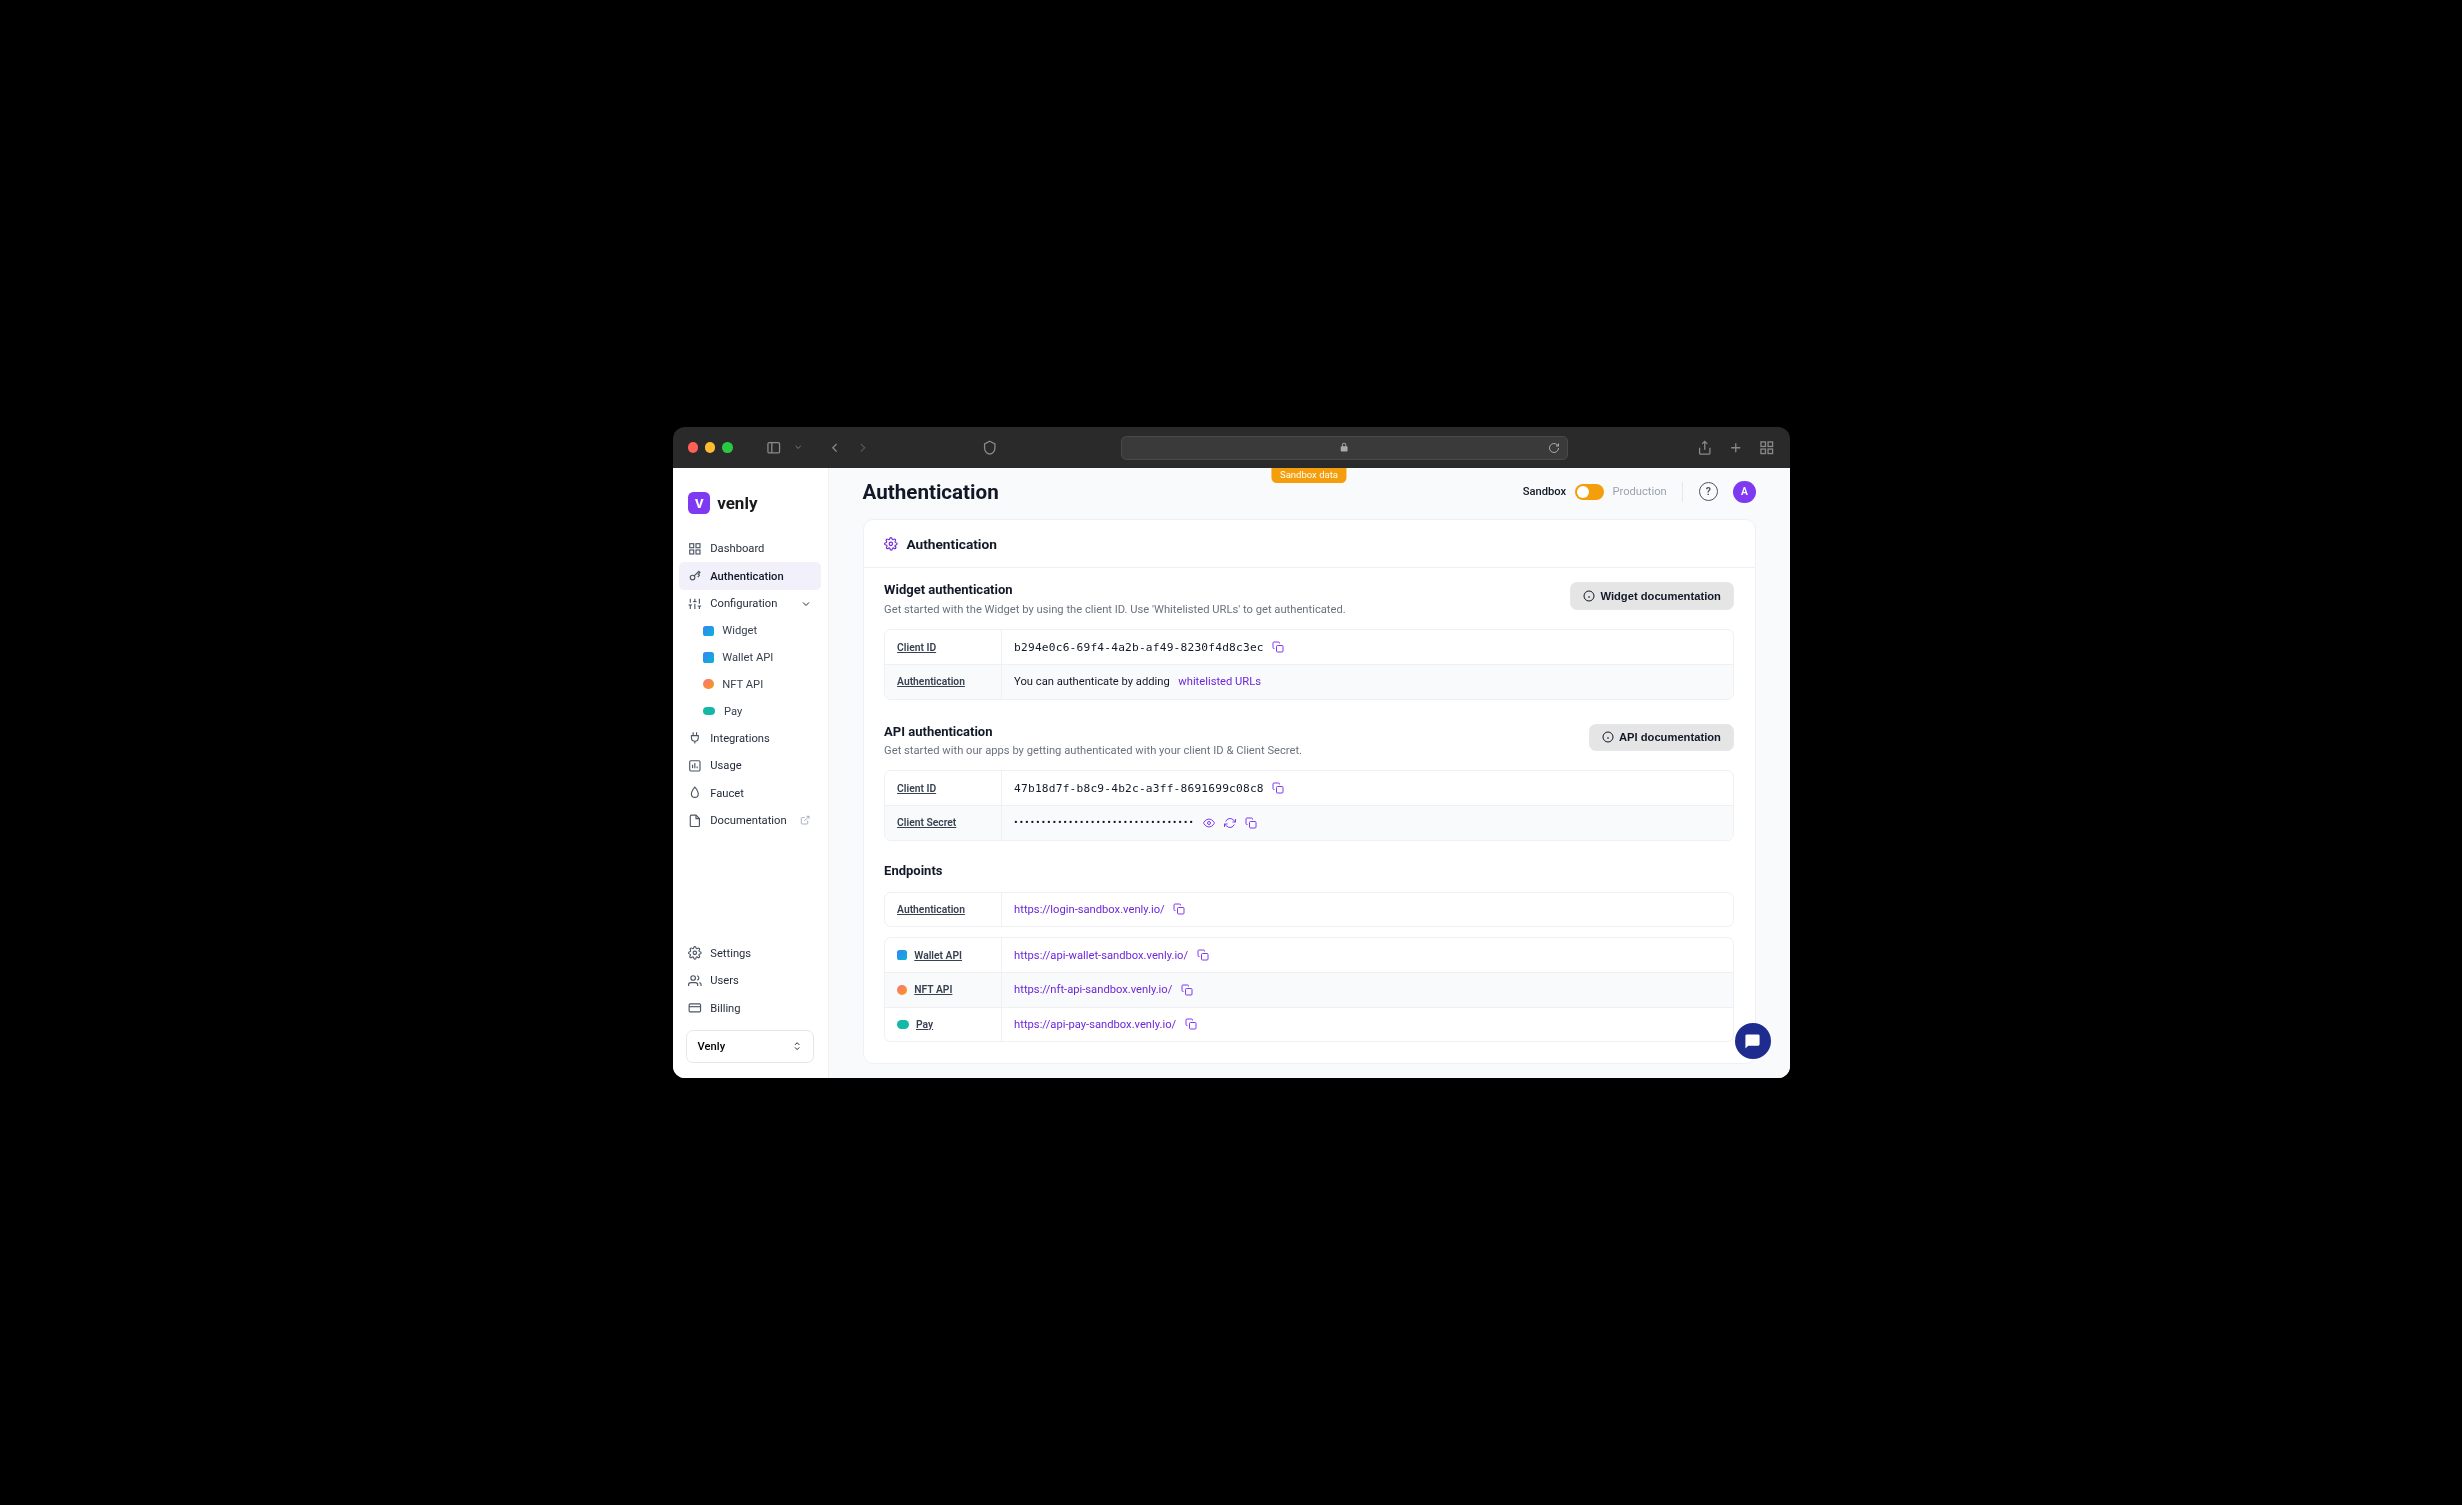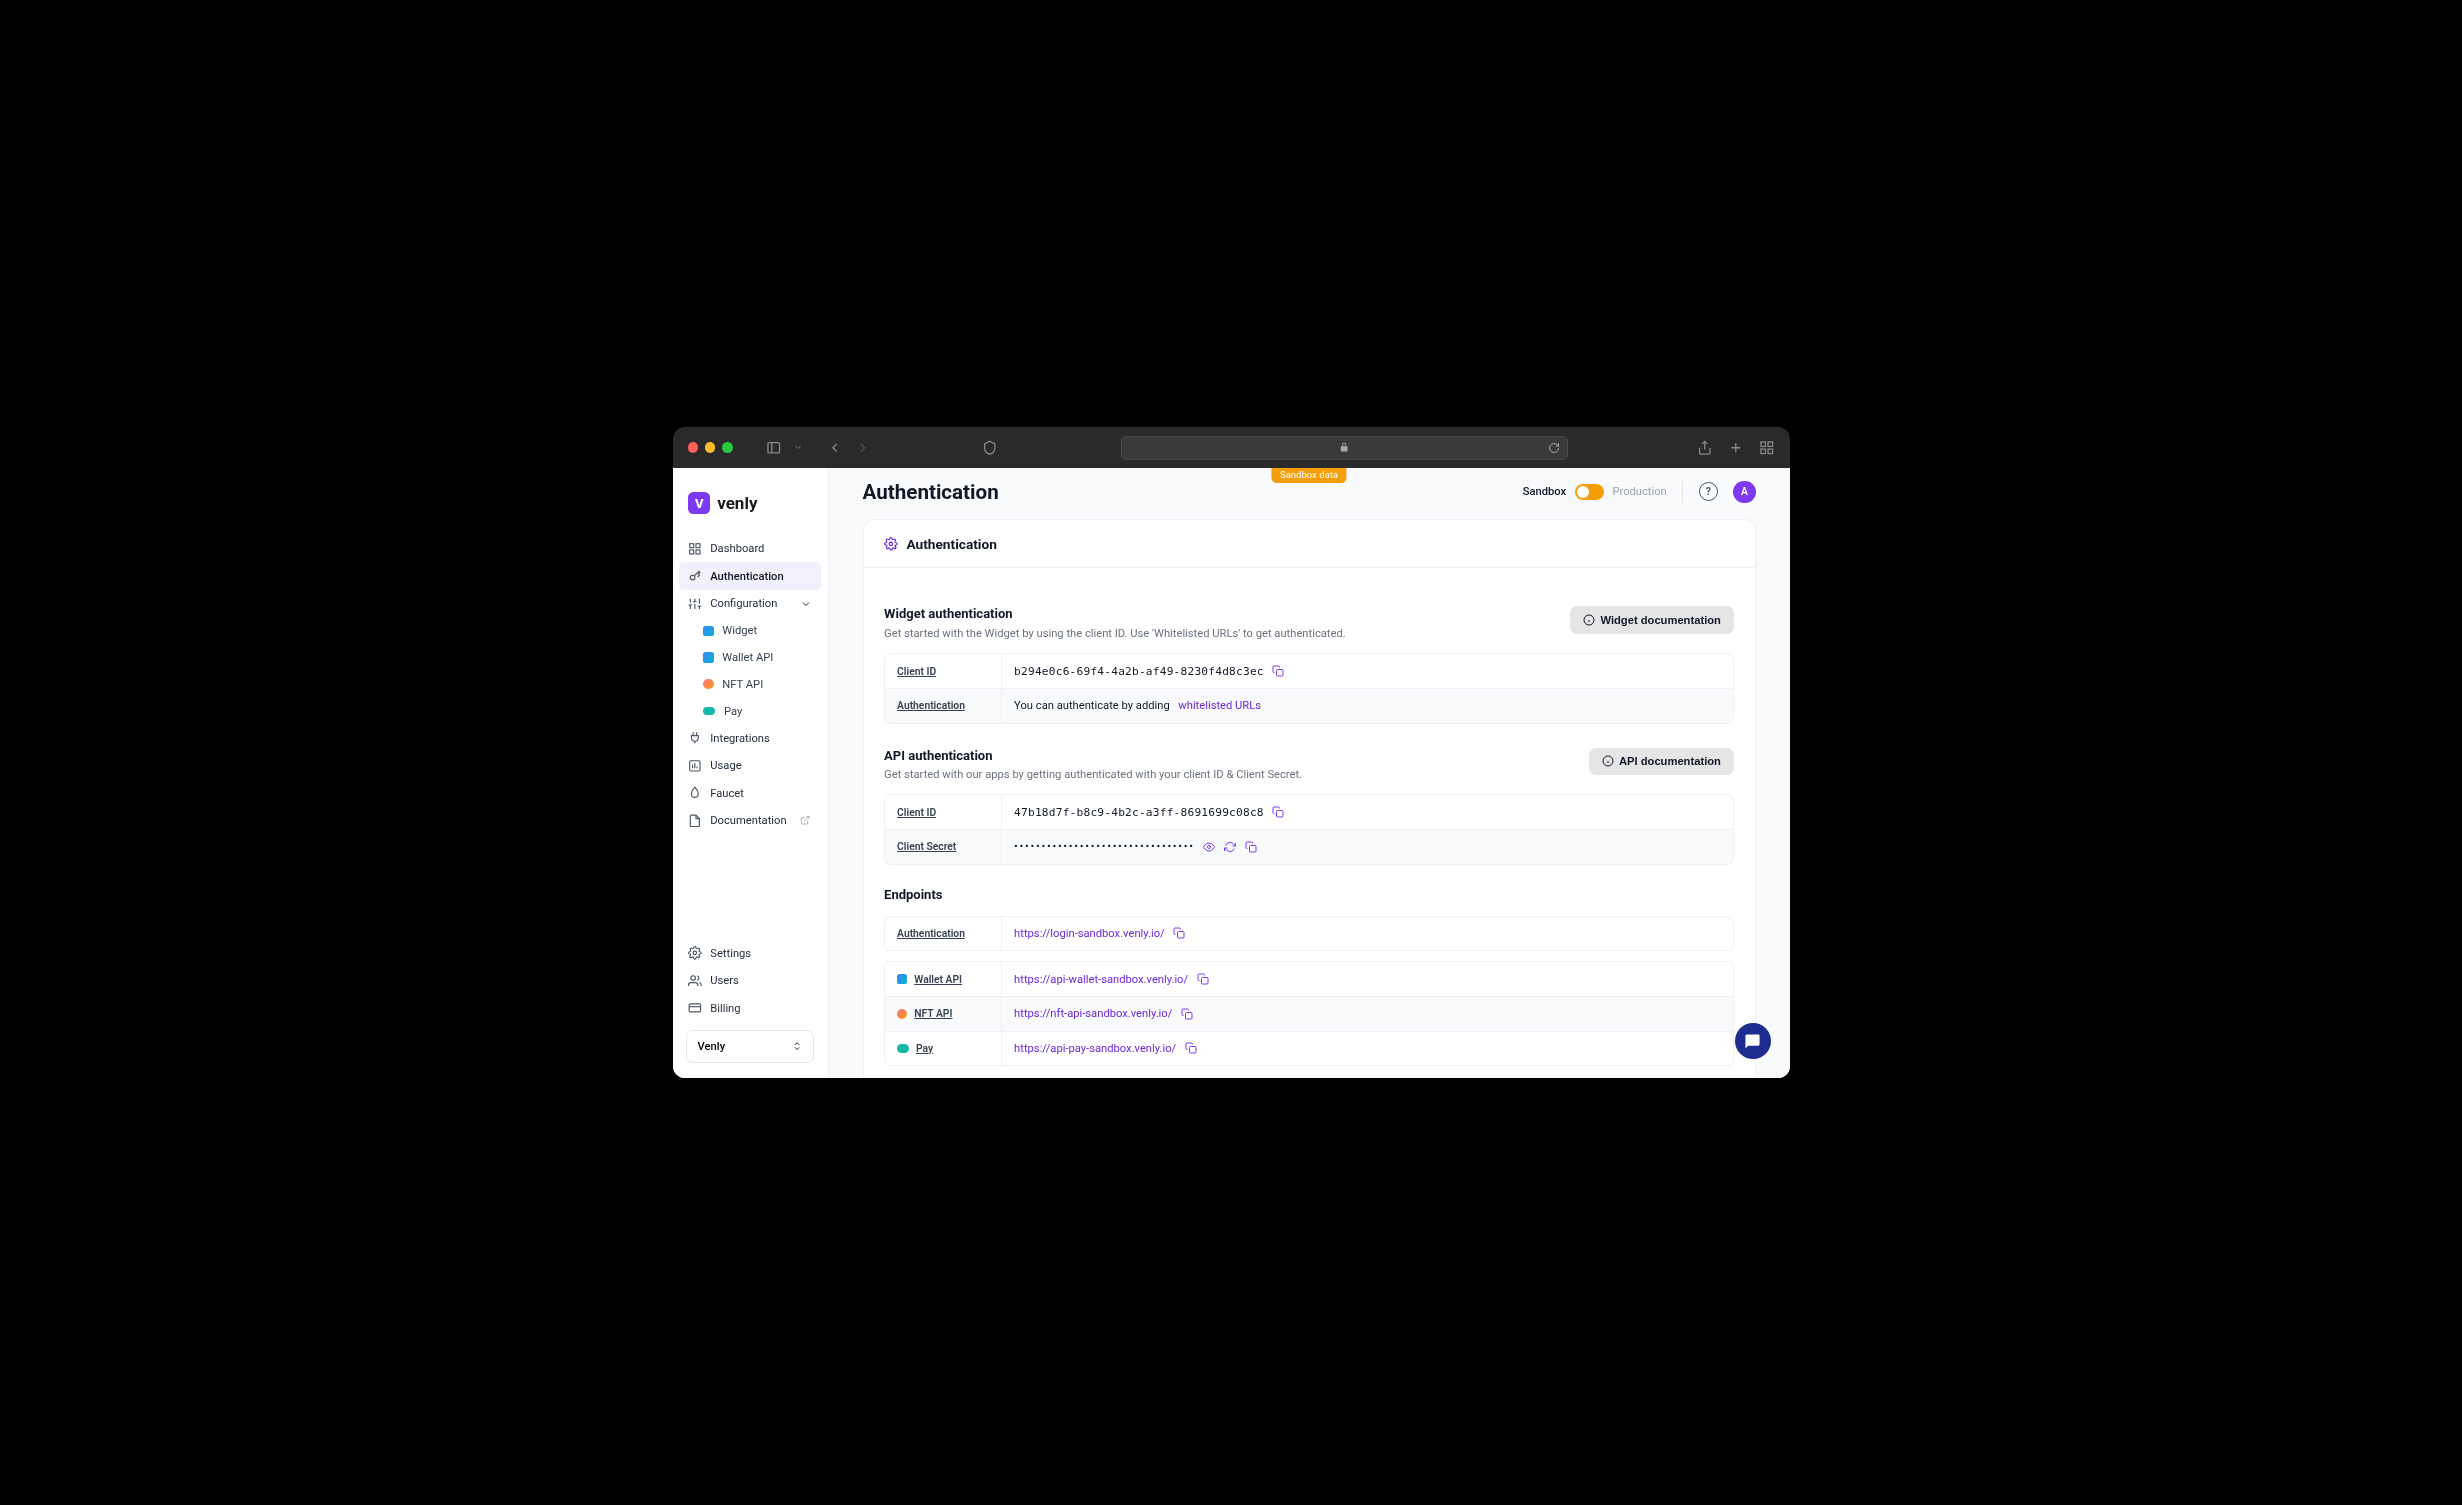--- a/index.html
+++ b/index.html
@@ -175,21 +175,21 @@
   }
   .card-head {
     display: flex; align-items: center; gap: 8.6px;
     padding: 15.5px 20.6px;
     border-bottom: 0.9px solid #eef0f3;
     font-size: 13.7px; font-weight: 700; color: #111827;
   }
   .card-body { padding: 12px 20.6px 20.6px 20.6px; }
   .section-head {
     display: flex; align-items: flex-start; justify-content: space-between;
-    margin-top: 26px;
+    margin-top: 2px;
   }
   .section-head h3 { font-size: 13px; font-weight: 700; color: #111827; }
   .section-head p { font-size: 11.2px; color: #6b7280; margin-top: 5.2px; }
   .doc-btn {
     display: flex; align-items: center; gap: 5.2px;
     border: 0.9px solid #e5e7eb; background: #e5e5e5;
     padding: 6.9px 12px; border-radius: 6.9px;
     font-size: 11.2px; font-weight: 600; color: #111827;
     white-space: nowrap;
   }

